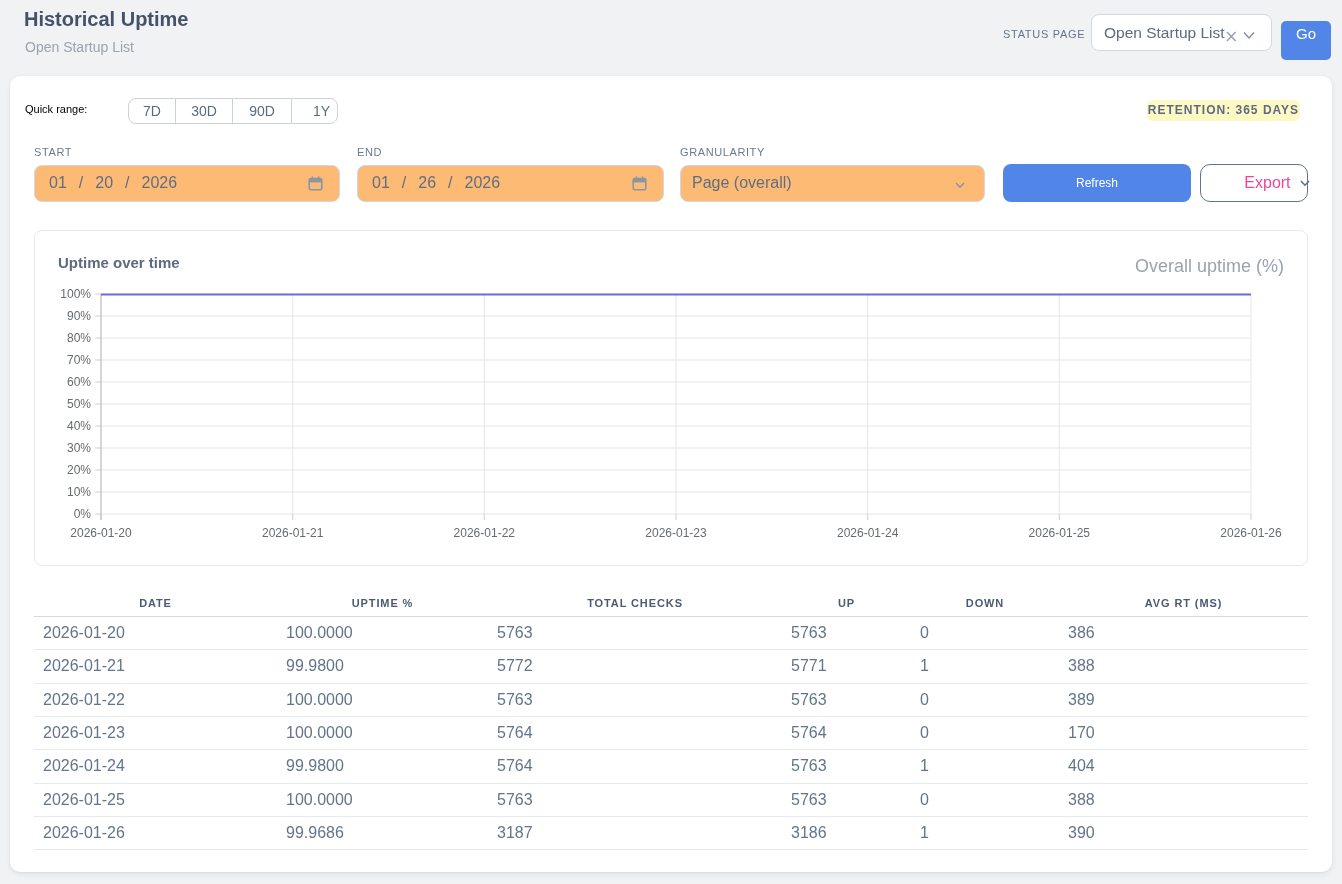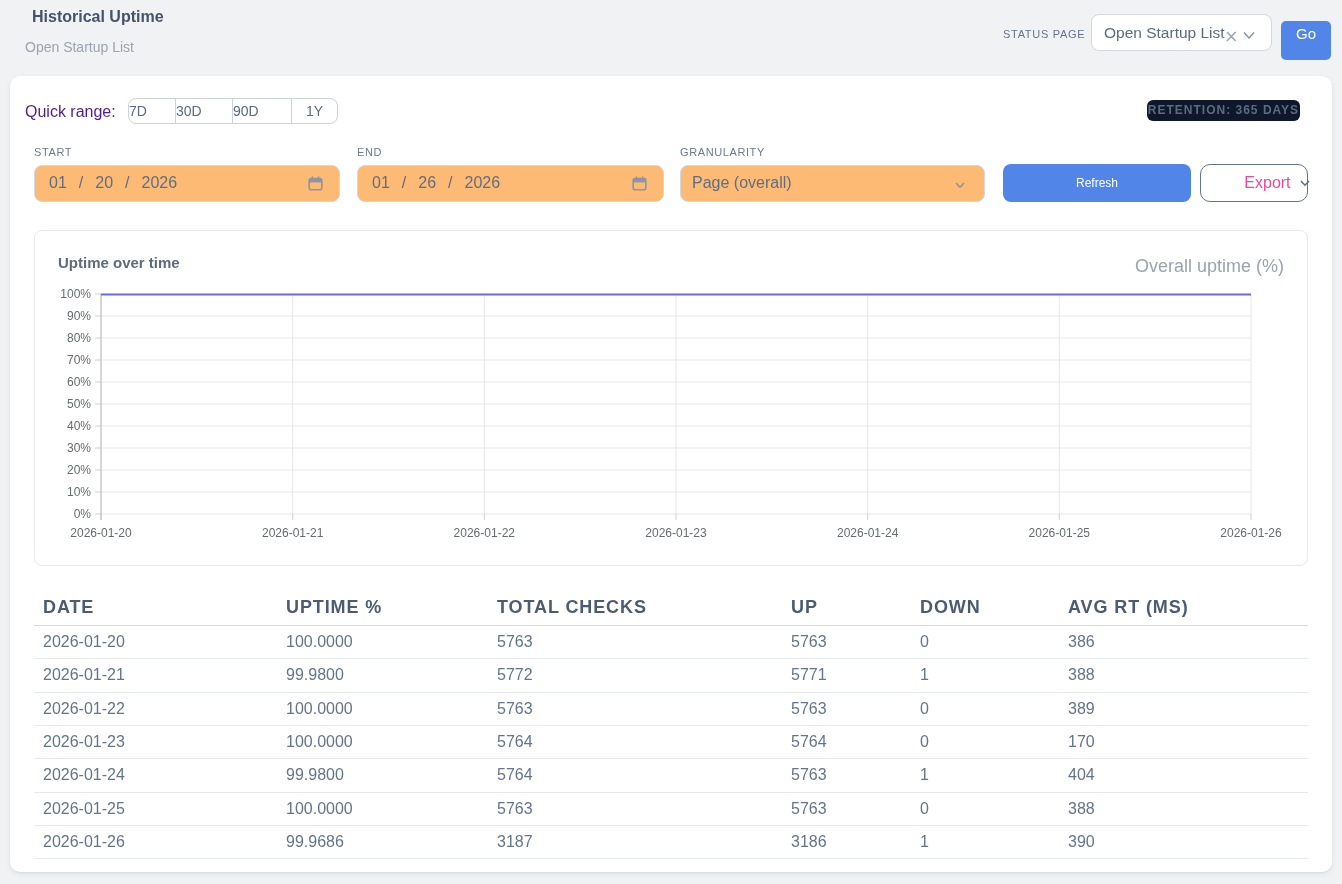--- a/index.html
+++ b/index.html
@@ -1,41 +1,41 @@
 <!DOCTYPE html>
 <html><head>
 <meta charset="utf-8">
 <style>
   * { margin:0; padding:0; box-sizing:border-box; }
   html,body { width:1342px; height:884px; background:#f1f2f4; font-family:"Liberation Sans", sans-serif; overflow:hidden; }
   .topbar { position:relative; height:76px; }
-  .h1 { position:absolute; left:32px; top:8px; font-size:16px; font-weight:700; color:#44526a; }
+  .h1 { position:absolute; left:24px; top:8px; font-size:20px; font-weight:700; color:#44526a; }
   .sub { position:absolute; left:25px; top:39px; font-size:14px; color:#9aa3af; }
   .sp-label { position:absolute; left:1003px; top:28px; font-size:11px; color:#64748b; letter-spacing:0.7px; }
   .sp-select { position:absolute; left:1091px; top:14px; width:181px; height:37px; background:#fff; border:1px solid #d3d7de; border-radius:8px; }
   .sp-select .txt { position:absolute; left:12px; top:9px; font-size:15.5px; color:#5b6b83; }
   .go { position:absolute; left:1281px; top:21px; width:50px; height:39px; background:#5285e8; border-radius:5px; color:#ffffff; font-size:15px; text-align:center; line-height:25px; }
   .card { position:absolute; left:10px; top:76px; width:1322px; height:796px; background:#fff; border-radius:10px; box-shadow:0 1px 2px rgba(16,24,40,.05), 0 2px 6px rgba(16,24,40,.07); }
-  .qlabel { position:absolute; left:15px; top:95px; font-size:16px; color:#4c1d95; }
+  .qlabel { position:absolute; left:15px; top:95px; font-size:11px; color:#000000; }
   .qgroup { position:absolute; left:118px; top:22px; display:flex; }
-  .qbtn { height:26px; background:#fff; border:1px solid #ccd2d9; color:#5a6a80; font-size:14px; text-align:left; line-height:24px; margin-left:-1px; }
+  .qbtn { height:26px; background:#fff; border:1px solid #ccd2d9; color:#5a6a80; font-size:14px; text-align:center; line-height:24px; margin-left:-1px; }
   .qbtn.first { border-radius:8px 0 0 8px; margin-left:0; }
   .qbtn.last { border-radius:0 8px 8px 0;padding-left:14px; }
-  .badge { position:absolute; left:1137px; top:24px; width:153px; height:21px; background:#0f172a; border-radius:6px; font-size:12px; font-weight:700; color:#5b6b84; letter-spacing:1px; text-align:center; line-height:21px; }
+  .badge { position:absolute; left:1137px; top:24px; width:153px; height:21px; background:#fef9c3; border-radius:6px; font-size:12px; font-weight:700; color:#5b6b84; letter-spacing:1px; text-align:center; line-height:21px; }
   .flabel { position:absolute; font-size:11px; color:#6b7a90; letter-spacing:0.6px; font-weight:400; }
   .field { position:absolute; top:89px; height:37px; background:#fdba74; border:1px solid #d3d7de; border-radius:8px; font-size:16px; color:#5f6e85; }
   .field .txt { position:absolute; left:14px; top:8px; }
   .field .sl { margin:0 12px; color:#5f6e85; }
   .btn-blue { position:absolute; background:#5285e8; border-radius:8px; color:#fff; font-size:12px; text-align:center; }
   .btn-export { position:absolute; background:#fff; border:1px solid #64748b; border-radius:10px; color:#ec4899; font-size:16px; text-align:right; }
   .chartcard { position:absolute; left:24px; top:154px; width:1274px; height:336px; border:1px solid #e7e9ee; border-radius:8px; background:#fff; }
   .ct-title { position:absolute; left:23px; top:23px; font-size:15px; font-weight:700; color:#5c6b80; }
   .ct-right { position:absolute; right:23px; top:25px; font-size:18px; color:#9aa3b2; }
   table { position:absolute; left:24px; top:505px; width:1274px; border-collapse:collapse; table-layout:fixed; }
-  th { font-size:18px; font-weight:700; color:#4c5b72; letter-spacing:0.9px; text-align:left; padding:16px 9px 7px 9px; border-bottom:1px solid #d5dae0; }
+  th { font-size:11px; font-weight:700; color:#4c5b72; letter-spacing:0.9px; text-align:center; padding:16px 9px 7px 9px; border-bottom:1px solid #d5dae0; }
   td { font-size:16px; color:#64748b; padding:7px 9px 8px 9px; line-height:17.35px; border-bottom:1px solid #e6e9ed; }
 </style>
 </head>
 <body>
 <div class="topbar">
   <div class="h1">Historical Uptime</div>
   <div class="sub">Open Startup List</div>
   <div class="sp-label">STATUS PAGE</div>
   <div class="sp-select">
     <span class="txt">Open Startup List</span>

